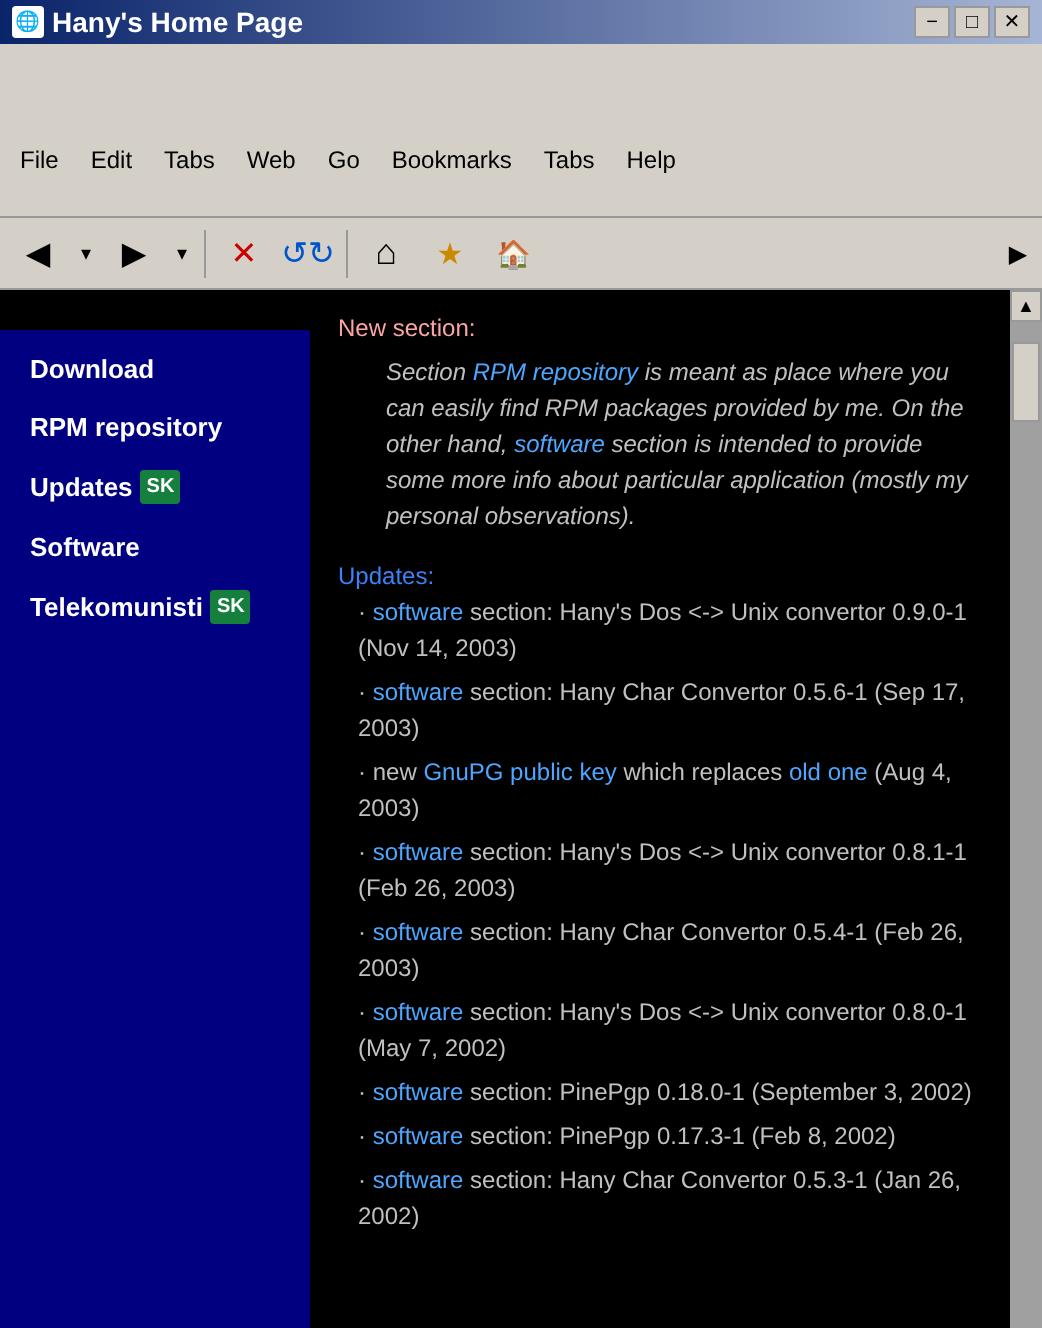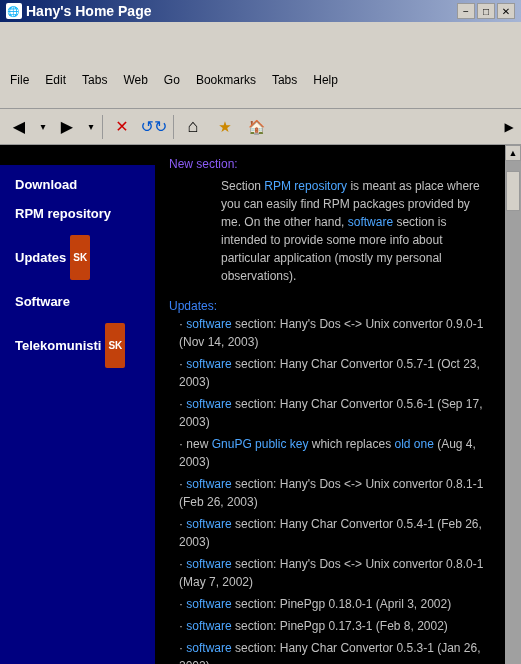--- a/index.html
+++ b/index.html
@@ -98,24 +98,24 @@
       padding: 4px 15px;
       color: white;
       font-size: 13px;
       font-weight: bold;
       cursor: pointer;
       display: flex;
       align-items: center;
       gap: 4px;
     }
     .sidebar-item .sk-badge {
-      background: #c2410c;
+      background: #15803d;
       color: white;
       font-size: 10px;
-      padding: 17px 3px;
+      padding: 3px 3px;
       border-radius: 2px;
     }
 
     
     .content-area {
       flex: 1;
       background: #000;
       color: #c0c0c0;
       padding: 10px 14px;
       font-size: 12px;
@@ -163,21 +163,21 @@
       border-top: 1px solid #999;
       display: flex;
       align-items: center;
       padding: 0 14px;
       font-size: 11px;
       color: #000;
     }
 
     
     .content-area a, .content-area .link { color: #4da6ff; text-decoration: none; }
-    .section-header { color: #8b5cf6; margin-bottom: 6px; }
+    .section-header { color: #fca5a5; margin-bottom: 6px; }
     .updates-header { color: #3b82f6; margin: 10px 0 4px 0; }
     .update-item { margin-bottom: 4px; padding-left: 10px; }
     .update-item::before { content: "· "; }
     .cyan { color: #00bfff; }
     .old-link { color: #4da6ff; }
   </style>
 </head>
 <body>
 
 <div class="title-bar">
@@ -236,58 +236,54 @@
     </div>
     <div class="sidebar-item">
       <span>Telekomunisti</span>
       <span class="sk-badge">SK</span>
     </div>
   </div>
 
   <div class="content-area">
     <div>
       <span class="section-header">New section:</span>
-      <div style="margin-left:52px; margin-top:4px;">
+      <div style="margin-left:24px; margin-top:4px;font-style:italic;">
         <span>Section </span><span class="cyan link">RPM repository</span><span> is meant as place where you can easily find RPM packages provided by me. On the other hand, </span><span class="cyan link">software</span><span> section is intended to provide some more info about particular application (mostly my personal observations).</span>
       </div>
     </div>
 
     <div style="margin-top:12px;">
       <span class="updates-header">Updates:</span>
 
       <div class="update-item">
         <span class="cyan link">software</span>
         <span> section: Hany's Dos &lt;-&gt; Unix convertor 0.9.0-1 (Nov 14, 2003)</span>
       </div>
       <div class="update-item">
         <span class="cyan link">software</span>
-        <span> section: Hany Char Convertor 0.5.7-1 (Oct 23, 2003)</span>
-      </div>
-      <div class="update-item">
-        <span class="cyan link">software</span>
         <span> section: Hany Char Convertor 0.5.6-1 (Sep 17, 2003)</span>
       </div>
       <div class="update-item">
         <span>new </span><span class="cyan link">GnuPG public key</span><span> which replaces </span><span class="old-link link">old one</span><span> (Aug 4, 2003)</span>
       </div>
       <div class="update-item">
         <span class="cyan link">software</span>
         <span> section: Hany's Dos &lt;-&gt; Unix convertor 0.8.1-1 (Feb 26, 2003)</span>
       </div>
       <div class="update-item">
         <span class="cyan link">software</span>
         <span> section: Hany Char Convertor 0.5.4-1 (Feb 26, 2003)</span>
       </div>
       <div class="update-item">
         <span class="cyan link">software</span>
         <span> section: Hany's Dos &lt;-&gt; Unix convertor 0.8.0-1 (May 7, 2002)</span>
       </div>
       <div class="update-item">
         <span class="cyan link">software</span>
-        <span> section: PinePgp 0.18.0-1 (April 3, 2002)</span>
+        <span> section: PinePgp 0.18.0-1 (September 3, 2002)</span>
       </div>
       <div class="update-item">
         <span class="cyan link">software</span>
         <span> section: PinePgp 0.17.3-1 (Feb 8, 2002)</span>
       </div>
       <div class="update-item">
         <span class="cyan link">software</span>
         <span> section: Hany Char Convertor 0.5.3-1 (Jan 26, 2002)</span>
       </div>
     </div>

